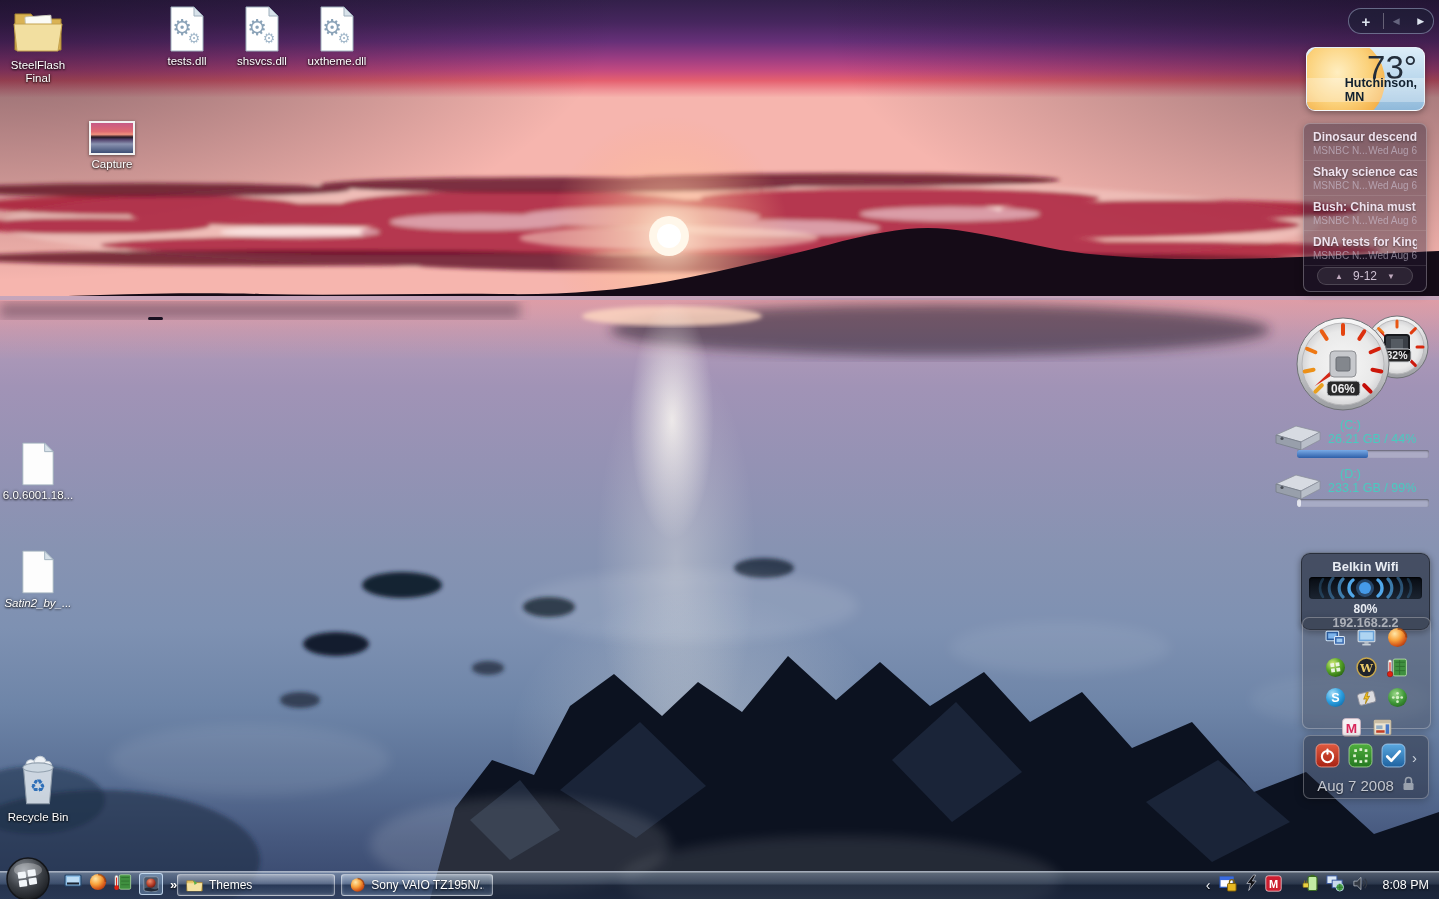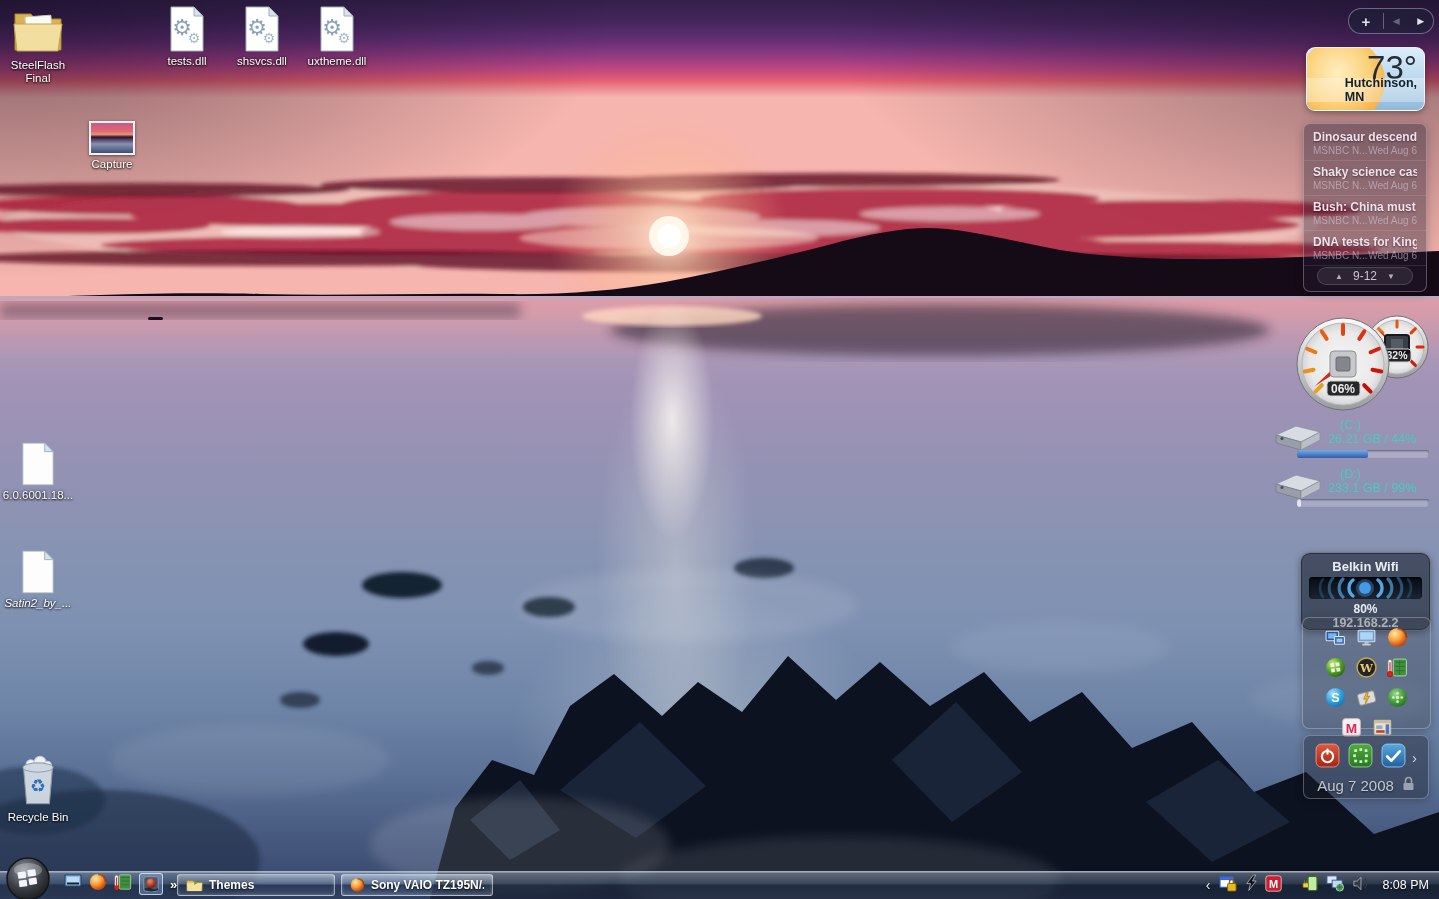--- a/index.html
+++ b/index.html
@@ -99,21 +99,21 @@
   .ql-active { width:24px; height:22px; border-radius:3px; background:rgba(150,190,230,.35);
                border:1px solid rgba(215,235,255,.8); display:flex; align-items:center; justify-content:center; }
   .overflow-chip { color:#fff; font-size:13px; font-weight:bold; text-shadow:0 1px 2px #000; }
   .tbtn { position:absolute; bottom:3px; height:22px; border-radius:3px; display:flex; align-items:center;
      padding:0 8px; gap:6px; color:#fff; font-size:12px; text-shadow:0 1px 2px rgba(0,0,0,.8);
      background:linear-gradient(180deg, rgba(255,255,255,.32) 0%, rgba(255,255,255,.10) 45%,
                 rgba(30,50,80,.28) 50%, rgba(100,120,150,.28) 100%);
      border:1px solid rgba(255,255,255,.5); box-shadow:inset 0 0 3px rgba(255,255,255,.3); }
   .tbtn.active { background:linear-gradient(180deg, rgba(225,240,255,.45) 0%, rgba(200,225,250,.18) 45%,
                 rgba(40,65,100,.35) 50%, rgba(120,145,180,.35) 100%); }
-  .tbtn .tlabel { white-space:nowrap; overflow:hidden; max-width:128px;font-weight:bold; }
+  .tbtn .tlabel { white-space:nowrap; overflow:hidden; max-width:128px; }
   .tray { position:absolute; right:0; bottom:0; height:28px; display:flex; align-items:center; gap:7px; padding-right:10px; }
   .tray .chev { color:#eef2f8; font-size:14px; text-shadow:0 1px 1px #000; margin-right:2px; }
   .clock { color:#fff; font-size:12.5px; text-shadow:0 1px 2px rgba(0,0,0,.8); margin-left:6px; }
 </style>
 </head>
 <body>
 
 <div id="stage">
 
   <svg class="bg" width="1439" height="899" viewBox="0 0 1439 899">

